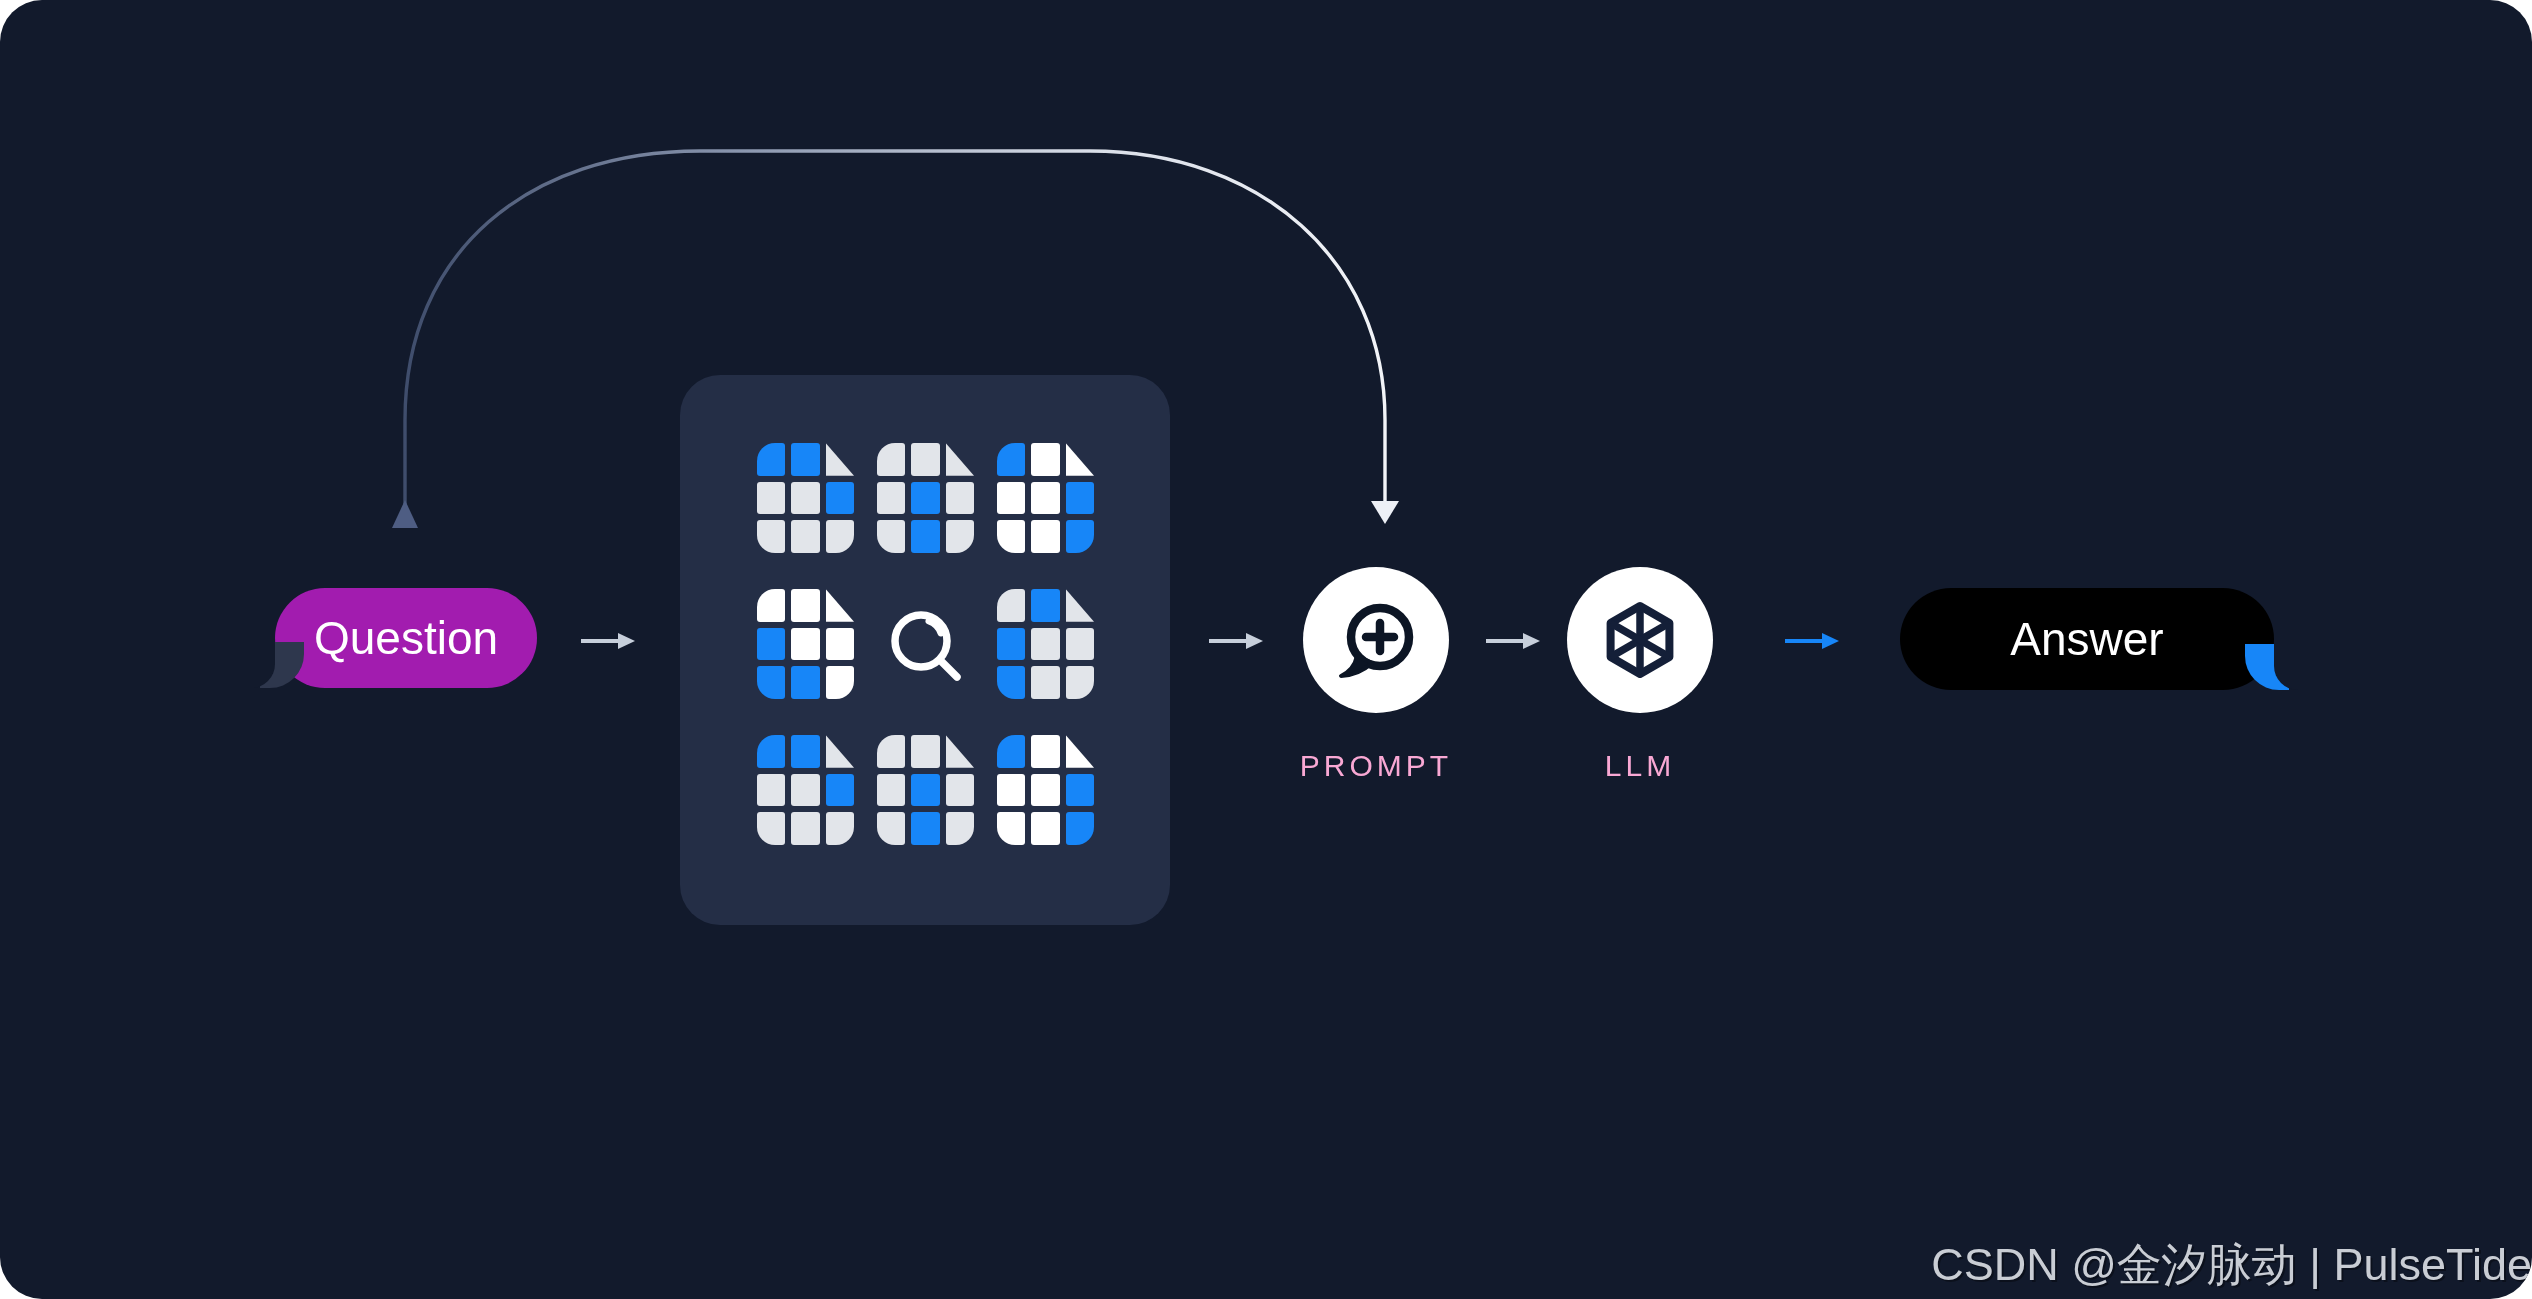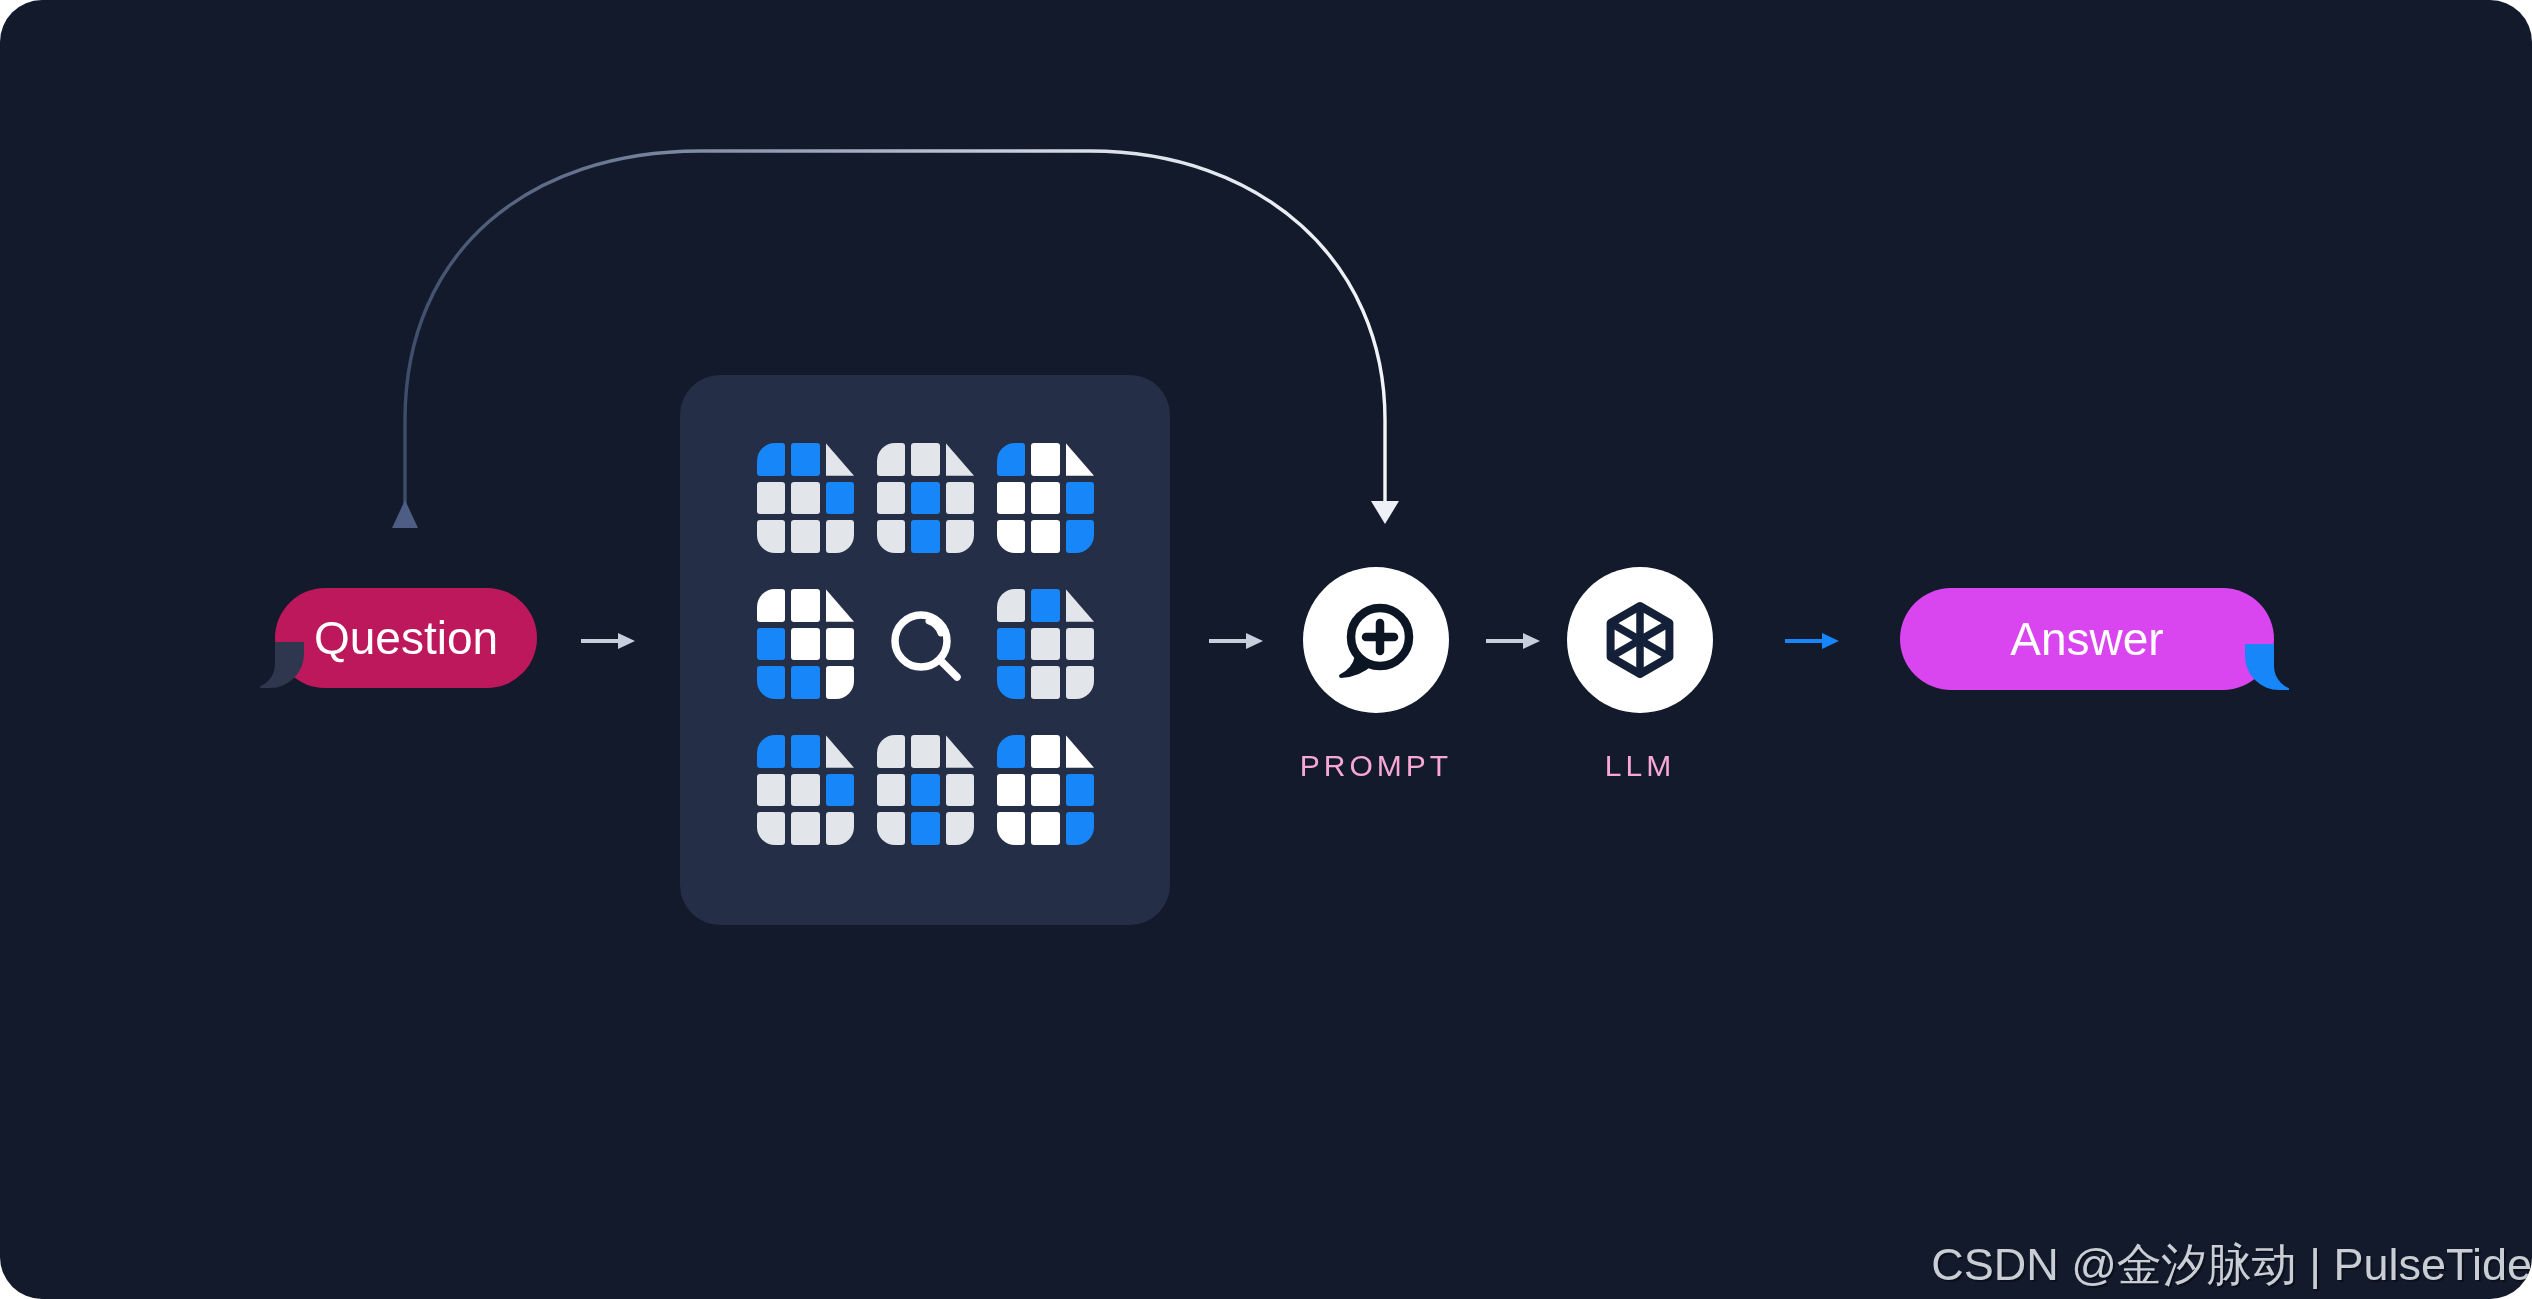--- a/index.html
+++ b/index.html
@@ -16,33 +16,33 @@
 
   
   .bubble{
     position:absolute;
     display:flex;align-items:center;justify-content:center;
     color:#ffffff;font-size:46px;font-weight:400;
   }
   .bubble .bubble-text{position:relative;z-index:2;}
   .bubble-question{
     left:275px;top:588px;width:262px;height:100px;
-    background:#be185d;border-radius:50px;
+    background:#a21caf;border-radius:50px;
   }
   .bubble-question::before{
     content:"";position:absolute;bottom:0;left:-15px;width:44px;height:46px;
     background:#2e374d;border-bottom-right-radius:34px;
   }
   .bubble-question::after{
     content:"";position:absolute;bottom:0;left:-24px;width:24px;height:46px;
     background:#121a2c;border-bottom-right-radius:24px;
   }
   .bubble-answer{
     left:1900px;top:588px;width:374px;height:102px;
-    background:#d946ef;border-radius:51px;
+    background:#000000;border-radius:51px;
   }
   .bubble-answer::before{
     content:"";position:absolute;bottom:0;right:-15px;width:44px;height:46px;
     background:#1786f8;border-bottom-left-radius:34px;
   }
   .bubble-answer::after{
     content:"";position:absolute;bottom:0;right:-24px;width:24px;height:46px;
     background:#121a2c;border-bottom-left-radius:24px;
   }
 

